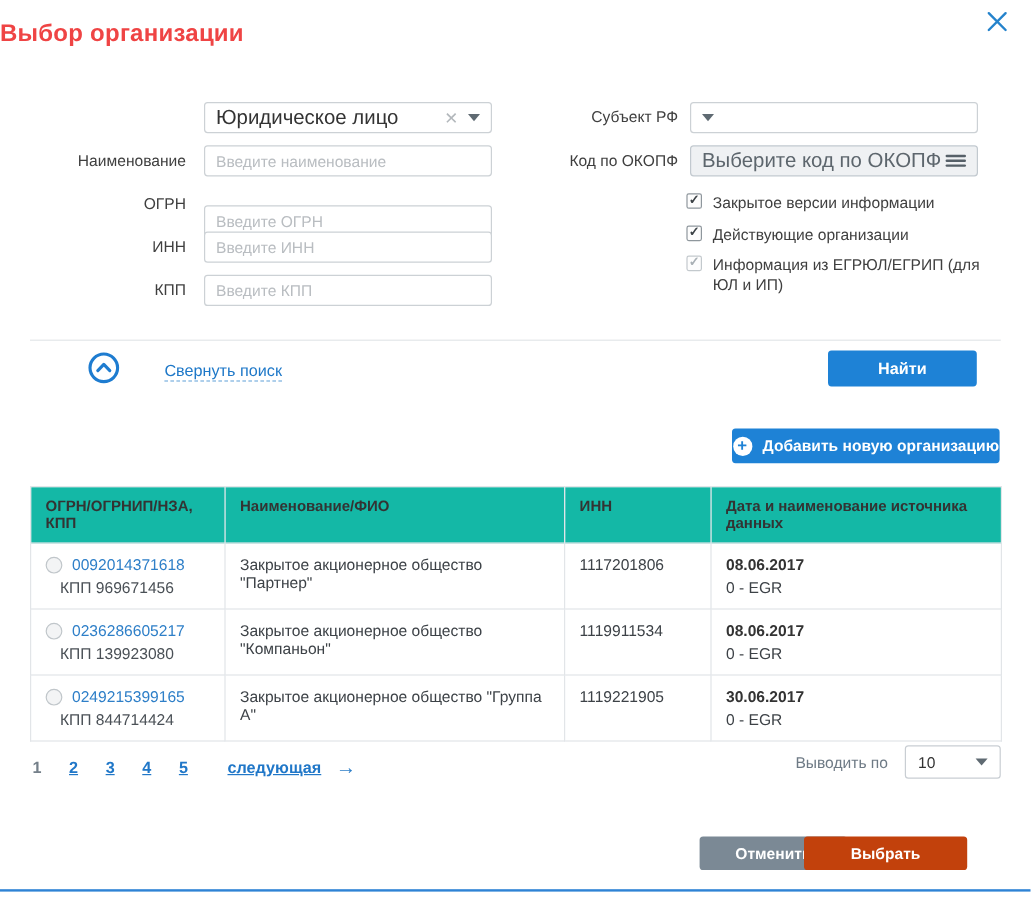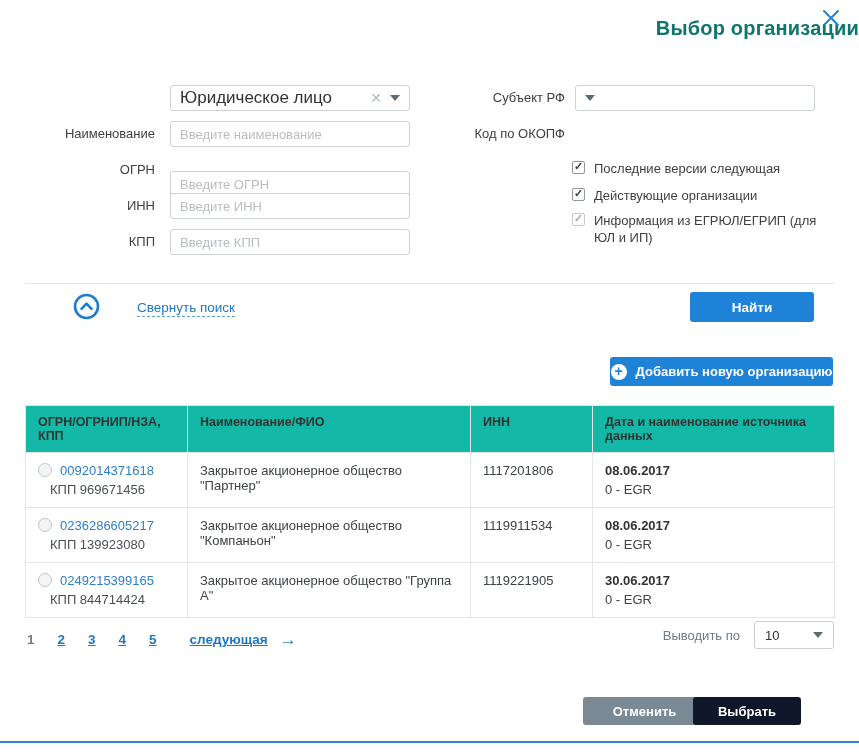--- a/index.html
+++ b/index.html
@@ -1,21 +1,21 @@
 <!DOCTYPE html>
 <html><head>
 <meta charset="utf-8">
 <style>
   * { margin:0; padding:0; box-sizing:border-box; }
   html,body { background:#fff; }
   body { font-family:"Liberation Sans", sans-serif; color:#3c4247; }
   .dialog { position:relative; width:859px; height:756px; background:#ffffff; overflow:hidden; }
 
-  .dialog-title { position:absolute; top:17px; left:0; width:100%; text-align:right;
-    font-size:20px; font-weight:600; color:#0f766e; letter-spacing:.2px; }
+  .dialog-title { position:absolute; top:17px; left:0; width:100%; text-align:left;
+    font-size:20px; font-weight:600; color:#ef4444; letter-spacing:.2px; }
 
   .close-btn { position:absolute; top:6px; right:14px; width:28px; height:28px; cursor:pointer;
     display:flex; align-items:center; justify-content:center; }
   .frm-label { position:absolute; font-size:13px; color:#3f3f3f; text-align:right; line-height:26px; }
   .frm-field { position:absolute; height:26px; background:#fff; border:1px solid #ccd1d5; border-radius:3px; }
 
   input.txt { width:100%; height:100%; border:none; outline:none; background:transparent;
     font-family:"Liberation Sans", sans-serif; font-size:13px; color:#333; padding:0 9px; }
   input.txt::placeholder { color:#b9bdc1; opacity:1; }
 
@@ -52,21 +52,21 @@
   .btn-find { position:absolute; left:690px; top:292px; width:124px; height:30px; background:#1e82d6; }
   .btn-add  { position:absolute; left:610px; top:357px; width:223px; height:29px; background:#1e82d6; font-size:13px; }
   .plus-circle { width:16px; height:16px; border-radius:50%; background:#fff; color:#1e82d6;
     font-size:14px; font-weight:700; line-height:15px; text-align:center; margin-right:9px; flex:none; }
 
   
   table.res { position:absolute; left:25px; top:405px; width:809px; border-collapse:collapse; table-layout:fixed; }
   table.res th, table.res td { border:1px solid #e2e5e8; vertical-align:top; text-align:left; }
   table.res th { background:#14b8a6; font-size:12.5px; font-weight:700; color:#333; padding:9px 12px; height:32px; }
   table.res td { height:55px; padding:10px 12px; font-size:13px; color:#3d4247; background:#fff; }
-  .row-num { display:flex; }
+  .row-num { display:flex; align-items:center; }
   .radio { flex:none; width:14px; height:14px; border:1px solid #c0c6ca; border-radius:50%;
     background:#f3f4f5; margin-right:8px; cursor:pointer; }
   .org-link { color:#2e7fc8; cursor:pointer; text-decoration:none; }
   .kpp-line { margin-top:4px; margin-left:12px; color:#4a5056; }
   .date-bold { font-weight:700; color:#333; }
   .src-line { margin-top:4px; }
 
   
   .pager { position:absolute; left:27px; top:631px; display:flex; align-items:center; font-size:13.5px; }
   .pg-cur { color:#75808a; font-weight:700; margin-right:23px; }
@@ -75,21 +75,21 @@
   .pg-arrow { color:#2e7fc8; font-size:17px; line-height:1; cursor:pointer; }
 
   .per-page { position:absolute; right:25px; top:621px; display:flex; align-items:center; }
   .pp-label { font-size:13px; color:#6e7a85; margin-right:14px; }
   .pp-select { width:80px; height:28px; border:1px solid #c9ced3; border-radius:3px; background:#fff;
     display:flex; align-items:center; padding:0 10px; cursor:pointer;justify-content:flex-end; }
   .pp-select .val { flex:1; font-size:13px; color:#333; }
 
   
   .btn-cancel { position:absolute; left:583px; top:697px; width:123px; height:28px; background:#7b8995; font-size:13px; }
-  .btn-select { position:absolute; left:693px; top:697px; width:108px; height:28px; background:#0f172a; font-size:13px; }
+  .btn-select { position:absolute; left:670px; top:697px; width:136px; height:28px; background:#c2410c; font-size:13px; }
 
   .bottom-accent { position:absolute; left:0; top:741px; width:100%; height:2px; background:#2e83d5; }
 </style>
 </head>
 <body>
 
 <div class="dialog">
 
   <div class="dialog-title">Выбор организации</div>
 
@@ -126,24 +126,32 @@
   <div class="frm-field" style="left:170px;top:229px;width:240px">
     <input class="txt" type="text" placeholder="Введите КПП" style="">
   </div>
 
   <div class="frm-label" style="left:440px;top:85px;width:125px">Субъект РФ</div>
   <div class="frm-field select-box" style="left:575px;top:85px;width:240px">
     <span class="caret"></span>
   </div>
 
   <div class="frm-label" style="left:440px;top:121px;width:125px">Код по ОКОПФ</div>
+  <div class="frm-field select-box okopf-box" style="left:575px;top:121px;width:240px">
+    <span class="val">Выберите код по ОКОПФ</span>
+    <span class="burger">
+        <i></i>
+        <i></i>
+        <i></i>
+      </span>
+  </div>
 
   <div class="chk-row" style="top:160px">
     <span class="cb"></span>
-    <span class="chk-label">Последние версии следующая</span>
+    <span class="chk-label">Закрытое версии информации</span>
   </div>
   <div class="chk-row" style="top:187px">
     <span class="cb"></span>
     <span class="chk-label">Действующие организации</span>
   </div>
   <div class="chk-row dis" style="top:212px">
     <span class="cb"></span>
     <span class="chk-label">Информация из ЕГРЮЛ/ЕГРИП (для ЮЛ и ИП)</span>
   </div>
 

